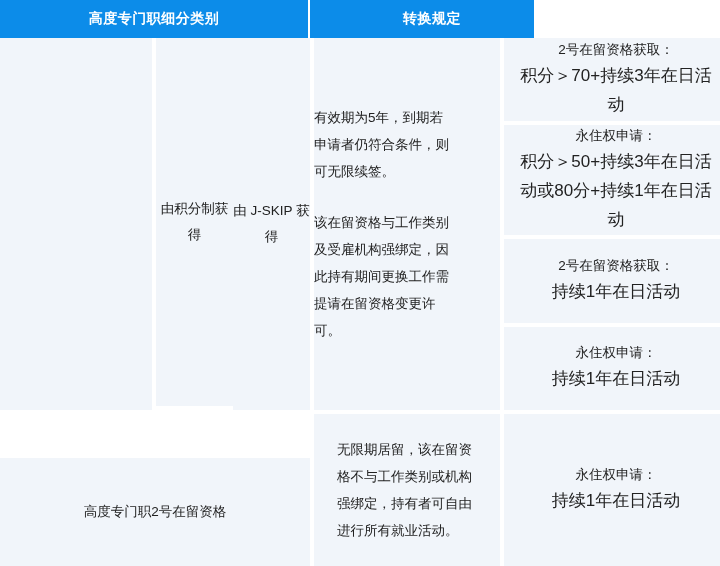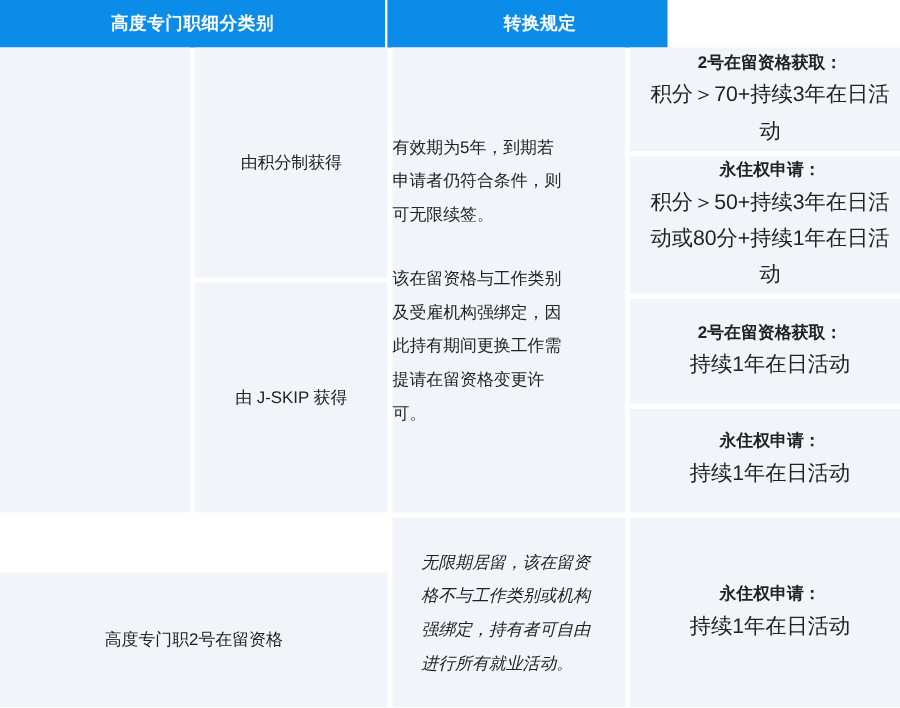--- a/index.html
+++ b/index.html
@@ -78,21 +78,21 @@
   }
   .c1-left {
     width: 152px;
     flex: 0 0 152px;
     margin-right: 4px;
   }
   .c1-right {
     width: 154px;
     flex: 0 0 154px;
     display: flex;
-    flex-direction: column;
+    flex-direction: row;
   }
   .c1-right .cell {
     flex: 1 1 50%;
   }
   .c1-right .cell.first { margin-bottom: 4px; }
 
   .c2-wrap {
     width: 186px;
     flex: 0 0 186px;
     margin-right: 4px;
@@ -121,21 +121,21 @@
   .c3-wrap .cell {
     flex: 1 1 25%;
     flex-direction: column;
     align-items: center;
     justify-content: center;
     padding: 0 10px;
   }
   .c3-wrap .cell + .cell { margin-top: 4px; }
 
   .c3-title {
-    font-weight: bold;
+    font-weight: normal;
     font-size: 13.5px;
     line-height: 1.7;
     text-align: right;
   }
   .c3-body {
     font-size: 17px;
     line-height: 1.7;
     text-align: center;
   }
 
@@ -143,21 +143,20 @@
   .s2-c1 {
     width: 310px;
     flex: 0 0 310px;
     margin-right: 4px;
     margin-top: 44px;
   }
   .s2-c2 {
     width: 186px;
     flex: 0 0 186px;
     margin-right: 4px;
-    font-style: italic;
   }
   .s2-c3 {
     width: 224px;
     flex: 0 0 224px;
     flex-direction: column;
   }
   .s2-text {
     width: 140px;
     text-align: left;
     font-size: 13.5px;

